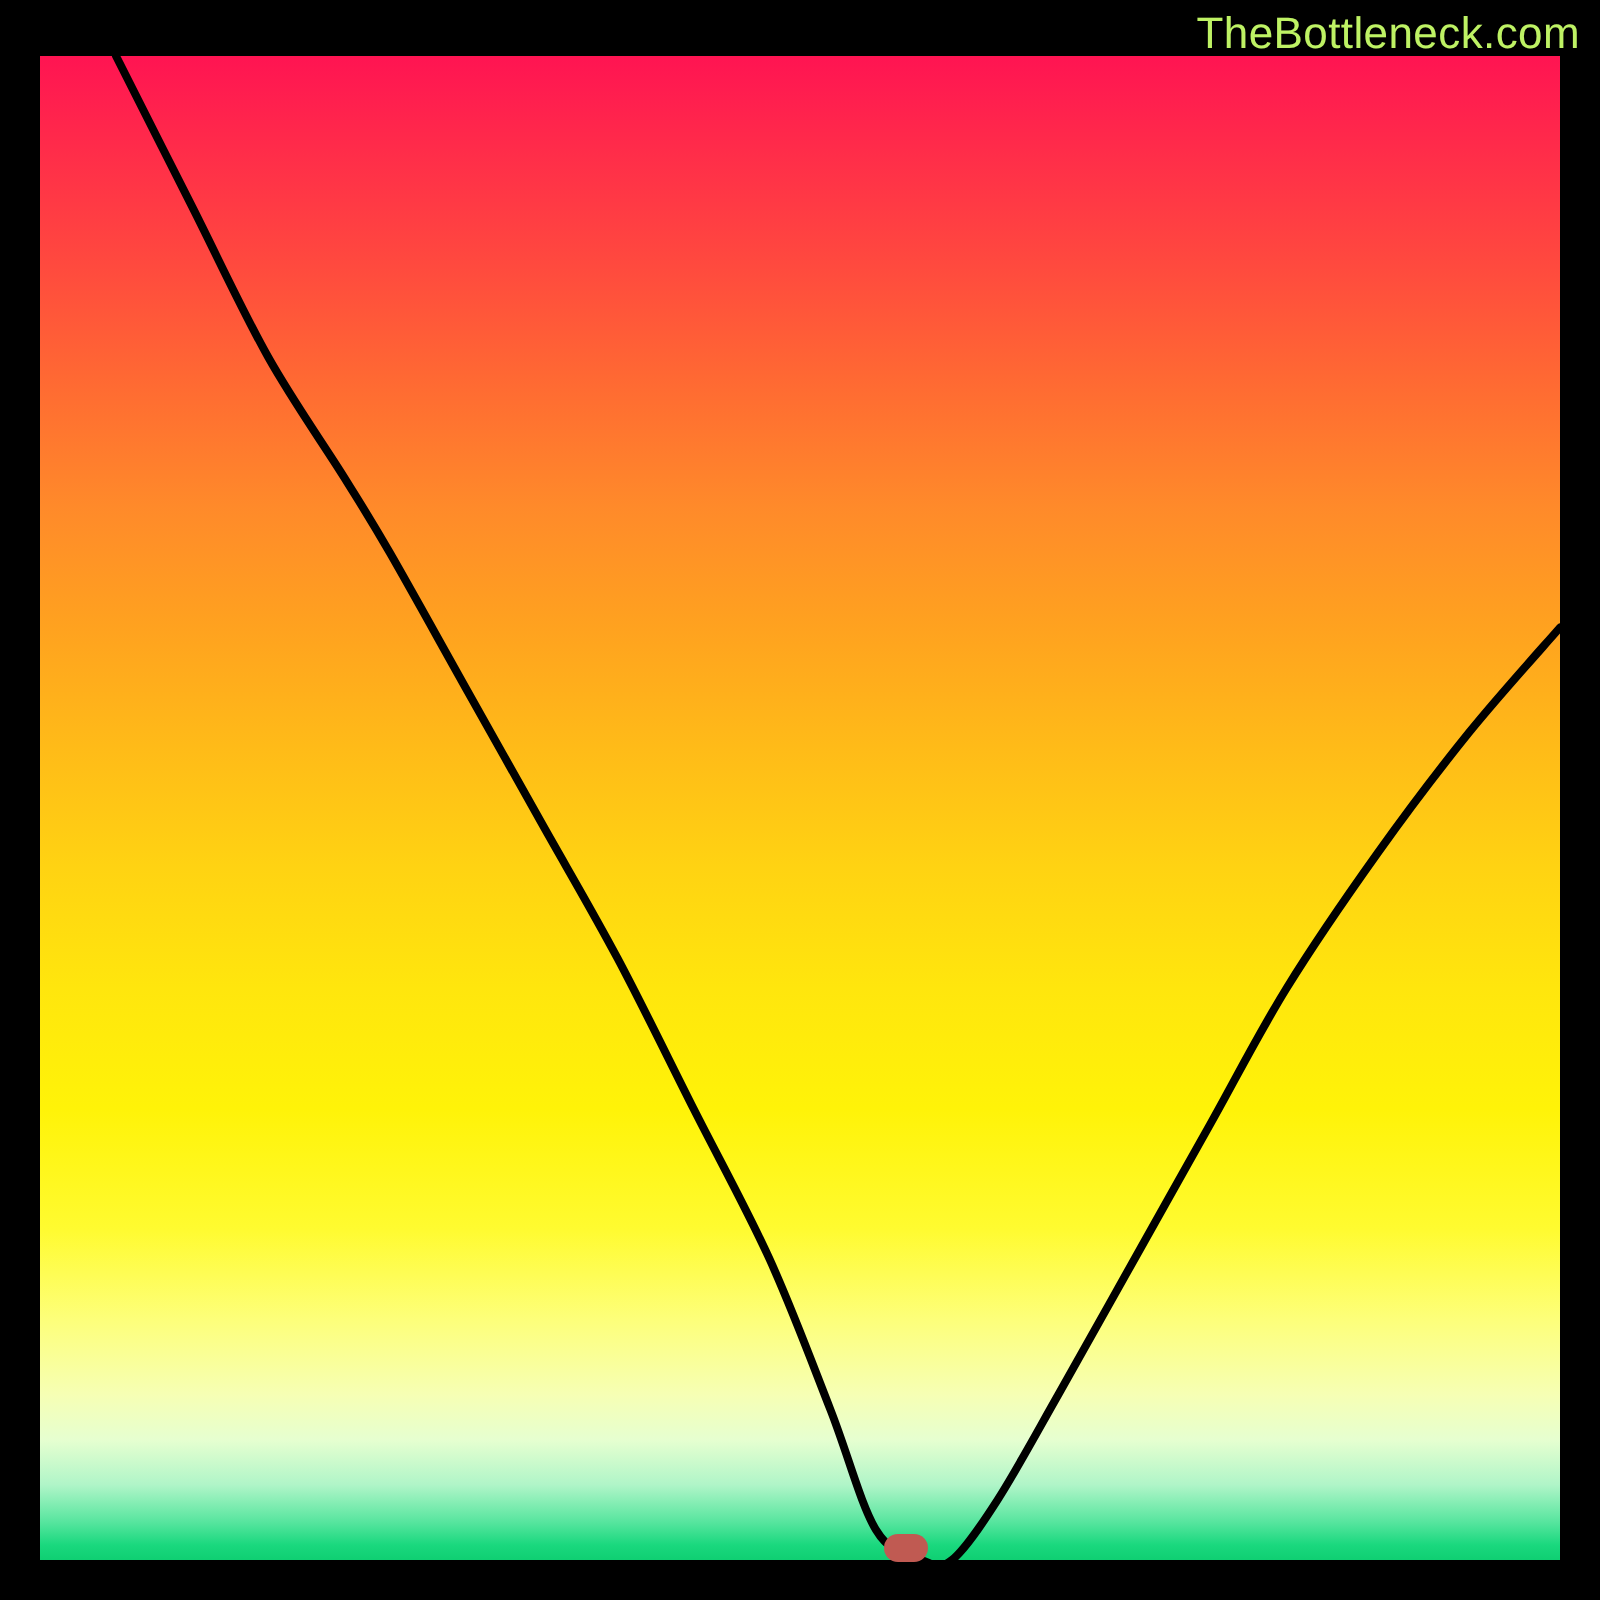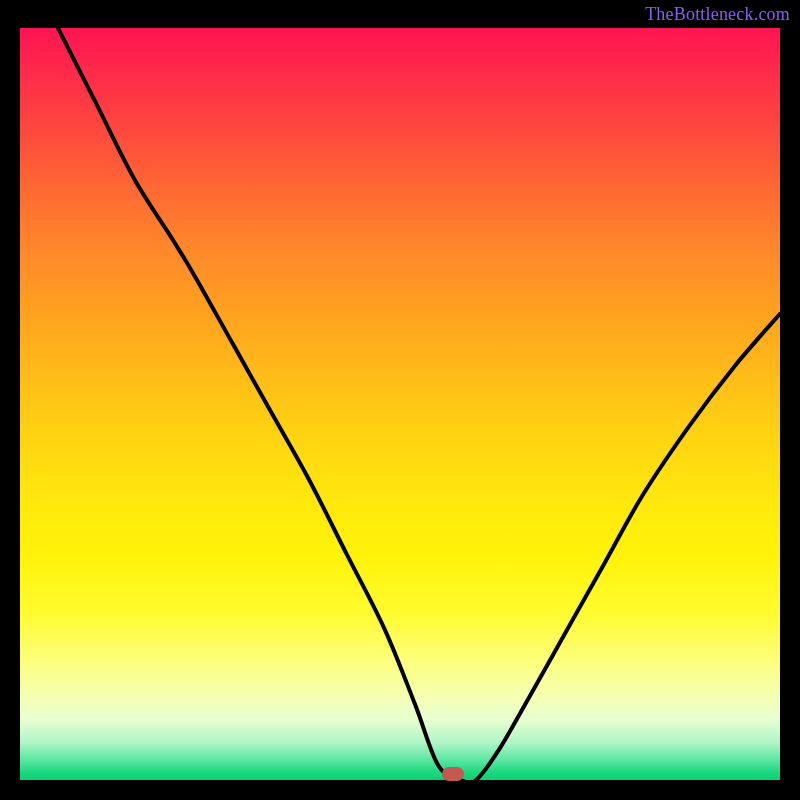--- a/index.html
+++ b/index.html
@@ -14,26 +14,25 @@
   .frame {
     position: relative;
     width: 800px;
     height: 800px;
     background: #000;
   }
   .watermark {
     position: absolute;
     top: 4px;
     right: 10px;
-    color: #8b5cf6;
-    font-size: 18px;
+    color: #bef264;
+    font-size: 22px;
     font-weight: 500;
     letter-spacing: 0.2px;
     z-index: 5;
-    font-family: Liberation Serif, serif;
   }
   .plot-area {
     position: absolute;
     left: 20px;
     top: 28px;
     width: 760px;
     height: 752px;
   }
   .gradient-bg {
     position: absolute;

